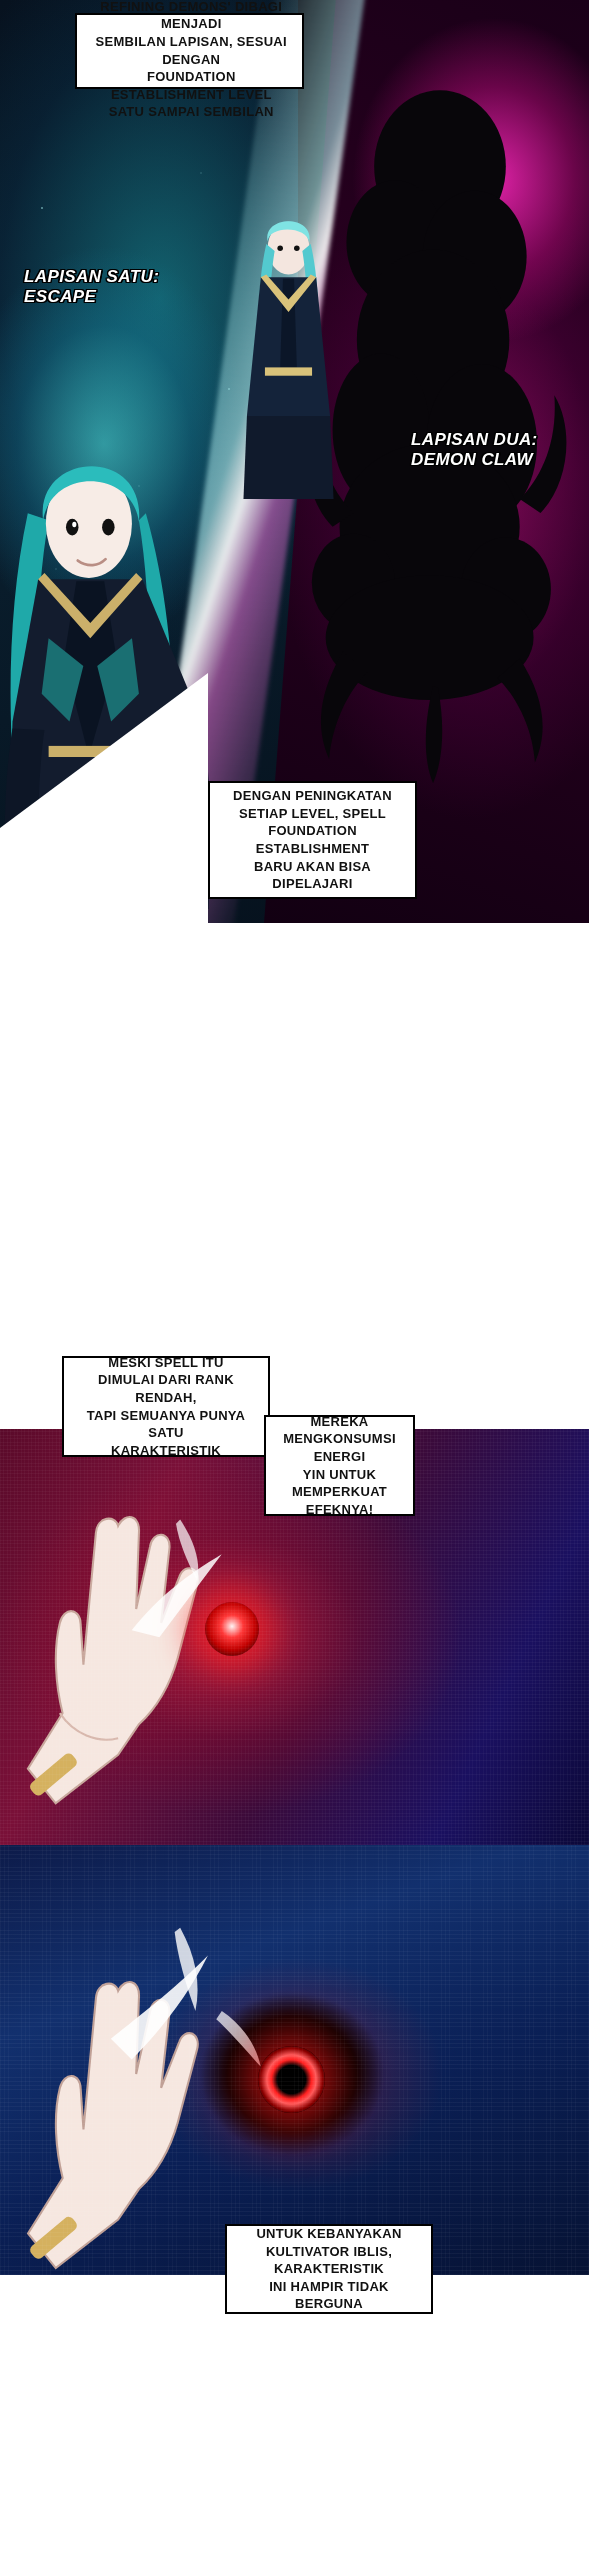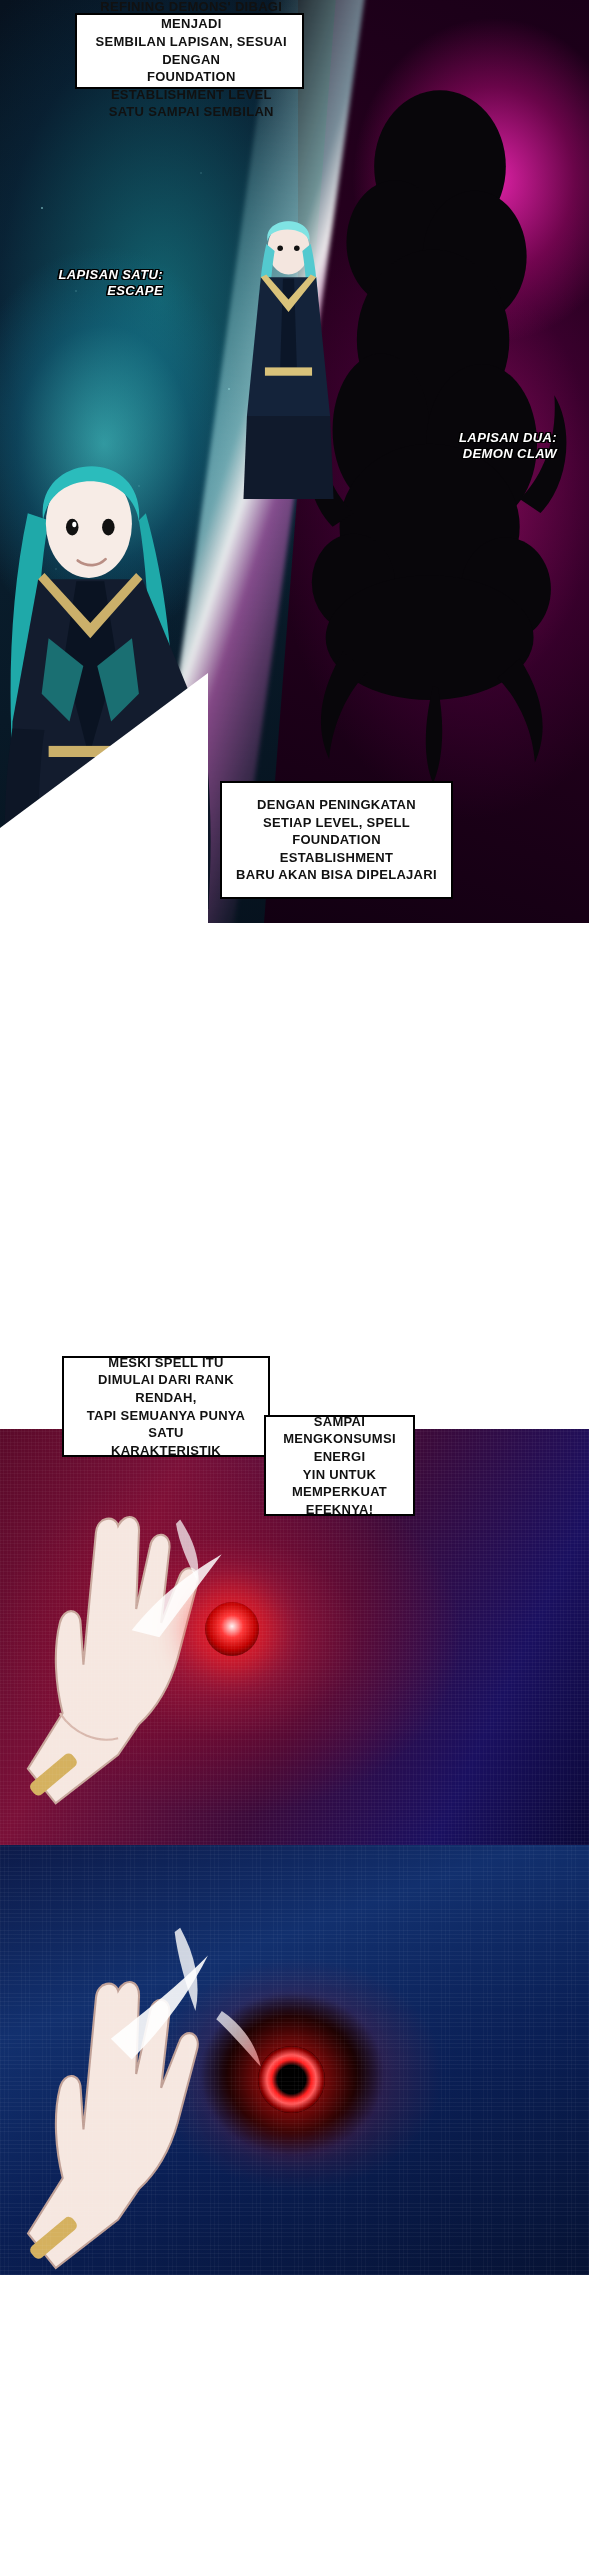--- a/index.html
+++ b/index.html
@@ -98,32 +98,32 @@
   }
   .box .txt {
     white-space: pre-line;
     font-weight: 700;
     letter-spacing: 0.3px;
     font-size: 13px;
     font-family: "Liberation Sans", sans-serif;
   }
 
   #box-top { left: 75px; top: 12.5px; width: 229px; height: 76px; padding-left: 16px; }
-  #box-mid { left: 208px; top: 781px; width: 233px; height: 118px; margin-left: 12px; }
+  #box-mid { left: 208px; top: 781px; width: 209px; height: 118px; }
 
   
   .caption {
     position: absolute;
     color: #ffffff;
     font-weight: 800;
     font-style: italic;
-    font-size: 13px;
+    font-size: 17px;
     letter-spacing: 0.4px;
     line-height: 1.2;
-    text-align: right;
+    text-align: left;
     white-space: pre-line;
     text-shadow:
       -1.4px -1.4px 0 #000, 1.4px -1.4px 0 #000, -1.4px 1.4px 0 #000, 1.4px 1.4px 0 #000,
        0 -1.4px 0 #000, 0 1.4px 0 #000, -1.4px 0 0 #000, 1.4px 0 0 #000;
   }
   #cap-lapisan-satu { left: 24px; top: 267px; width: 139px; }
   #cap-lapisan-dua  { left: 411px; top: 430px; width: 146px; }
 
   
   .gap {
@@ -303,21 +303,21 @@
 
   </div>
 
   <div class="box" id="box-meski">
     <span class="txt">MESKI SPELL ITU
 DIMULAI DARI RANK RENDAH,
 TAPI SEMUANYA PUNYA SATU
 KARAKTERISTIK</span>
   </div>
   <div class="box" id="box-mereka">
-    <span class="txt">SAMPAI
+    <span class="txt">MEREKA
 MENGKONSUMSI ENERGI
 YIN UNTUK MEMPERKUAT
 EFEKNYA!</span>
   </div>
 
   <div class="panel3">
     <div class="black-mass"></div>
 
     <svg class="hand-svg" style="left:14px; top:125px;" width="236" height="305" viewBox="0 0 340 440">
       <path d="M150,30 C160,10 182,14 180,40 L176,150 L196,60 C200,36 226,38 224,62 L212,170 L238,104 C246,82 270,90 264,114 L236,220 C224,262 206,292 180,316 L150,360 L60,430 L20,380 L70,300 C60,260 56,210 66,170 C72,146 96,148 96,172 L100,230 L118,40 C120,16 146,14 150,30 Z" fill="#f6e7e0" stroke="#c0a096" stroke-width="3"></path>
@@ -326,15 +326,20 @@
 
     <svg class="hand-svg" style="left:97px; top:62px;" width="208" height="208" viewBox="0 0 300 300">
       <path d="M20,190 C70,150 110,120 160,70 C130,130 90,180 50,220 Z" fill="#ffffff" opacity=".9"></path>
       <path d="M120,30 C142,70 150,110 142,150 C128,112 116,70 112,36 Z" fill="#ffffff" opacity=".8"></path>
       <path d="M180,150 C210,170 230,200 236,230 C214,206 192,180 172,162 Z" fill="#ffffff" opacity=".7"></path>
     </svg>
 
     <div class="red-ring"></div>
   </div>
 
+  <div class="box" id="box-untuk">
+    <span class="txt">UNTUK KEBANYAKAN
+KULTIVATOR IBLIS, KARAKTERISTIK
+INI HAMPIR TIDAK BERGUNA</span>
+  </div>
 
 </div>
 
 
 </body></html>

